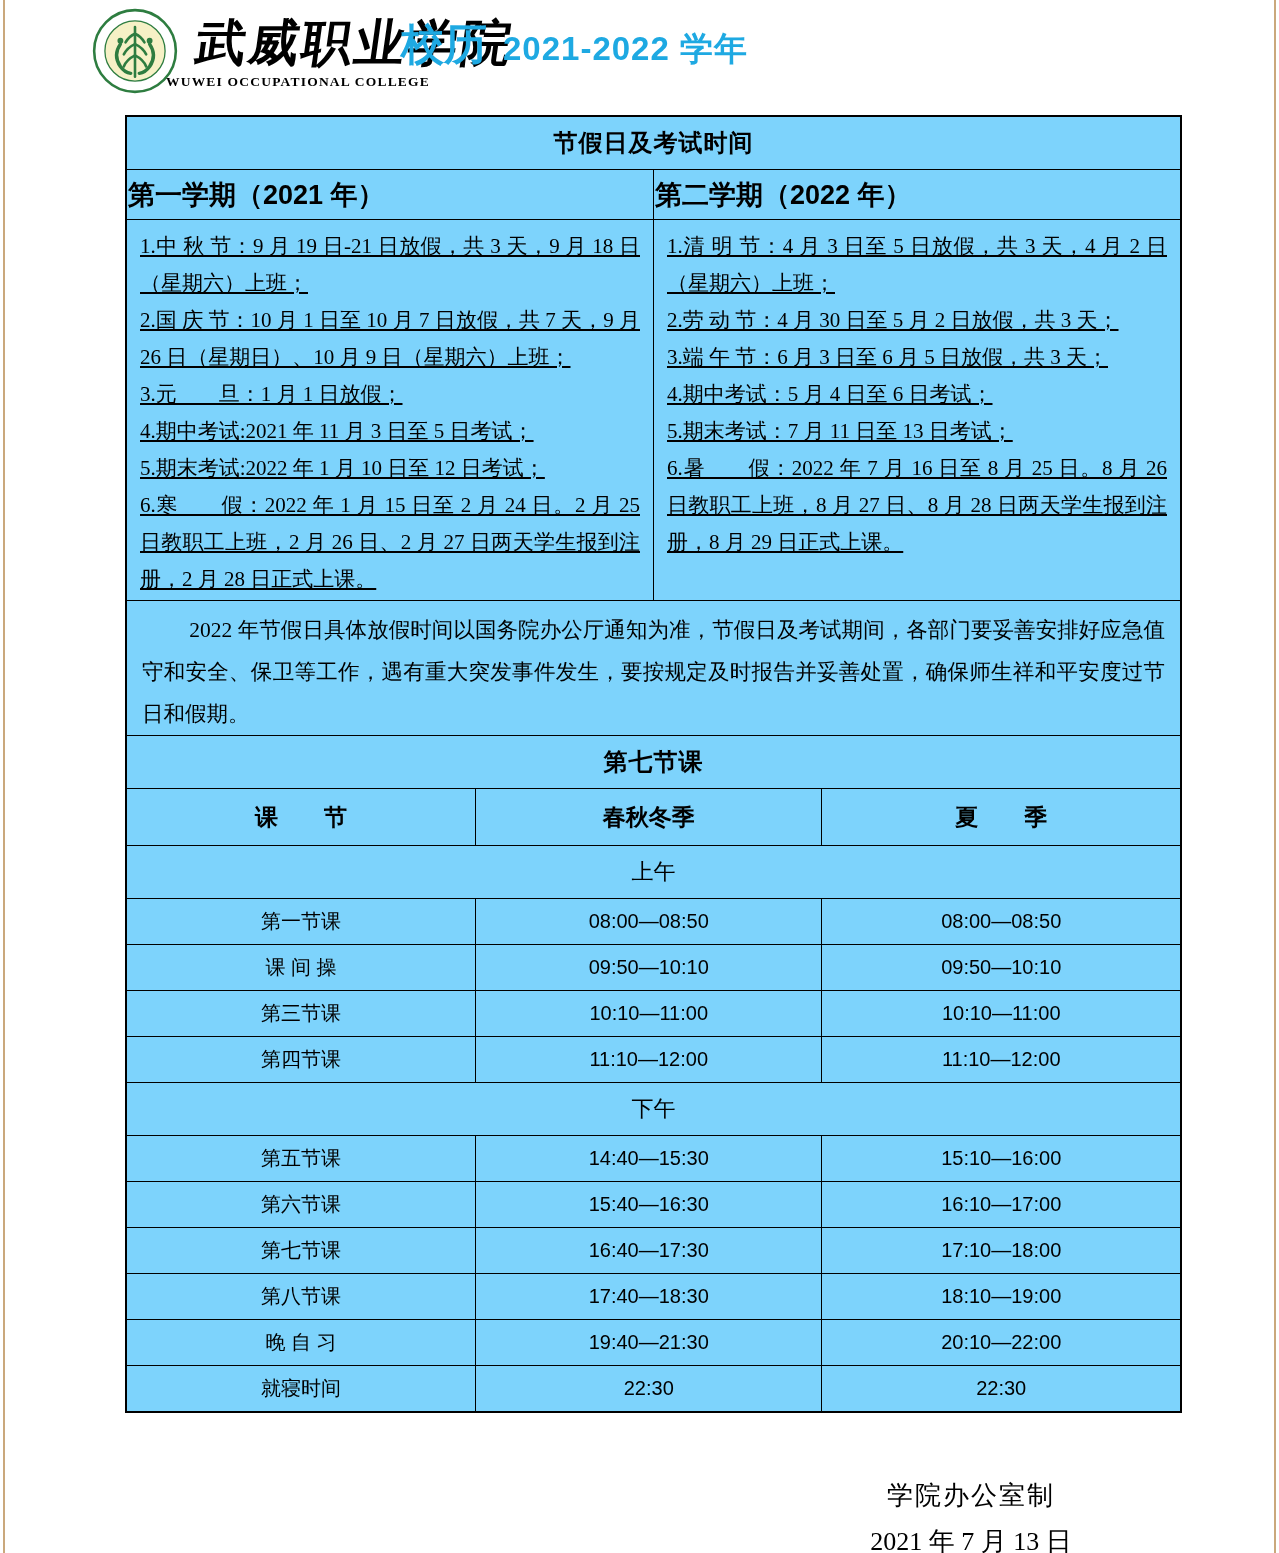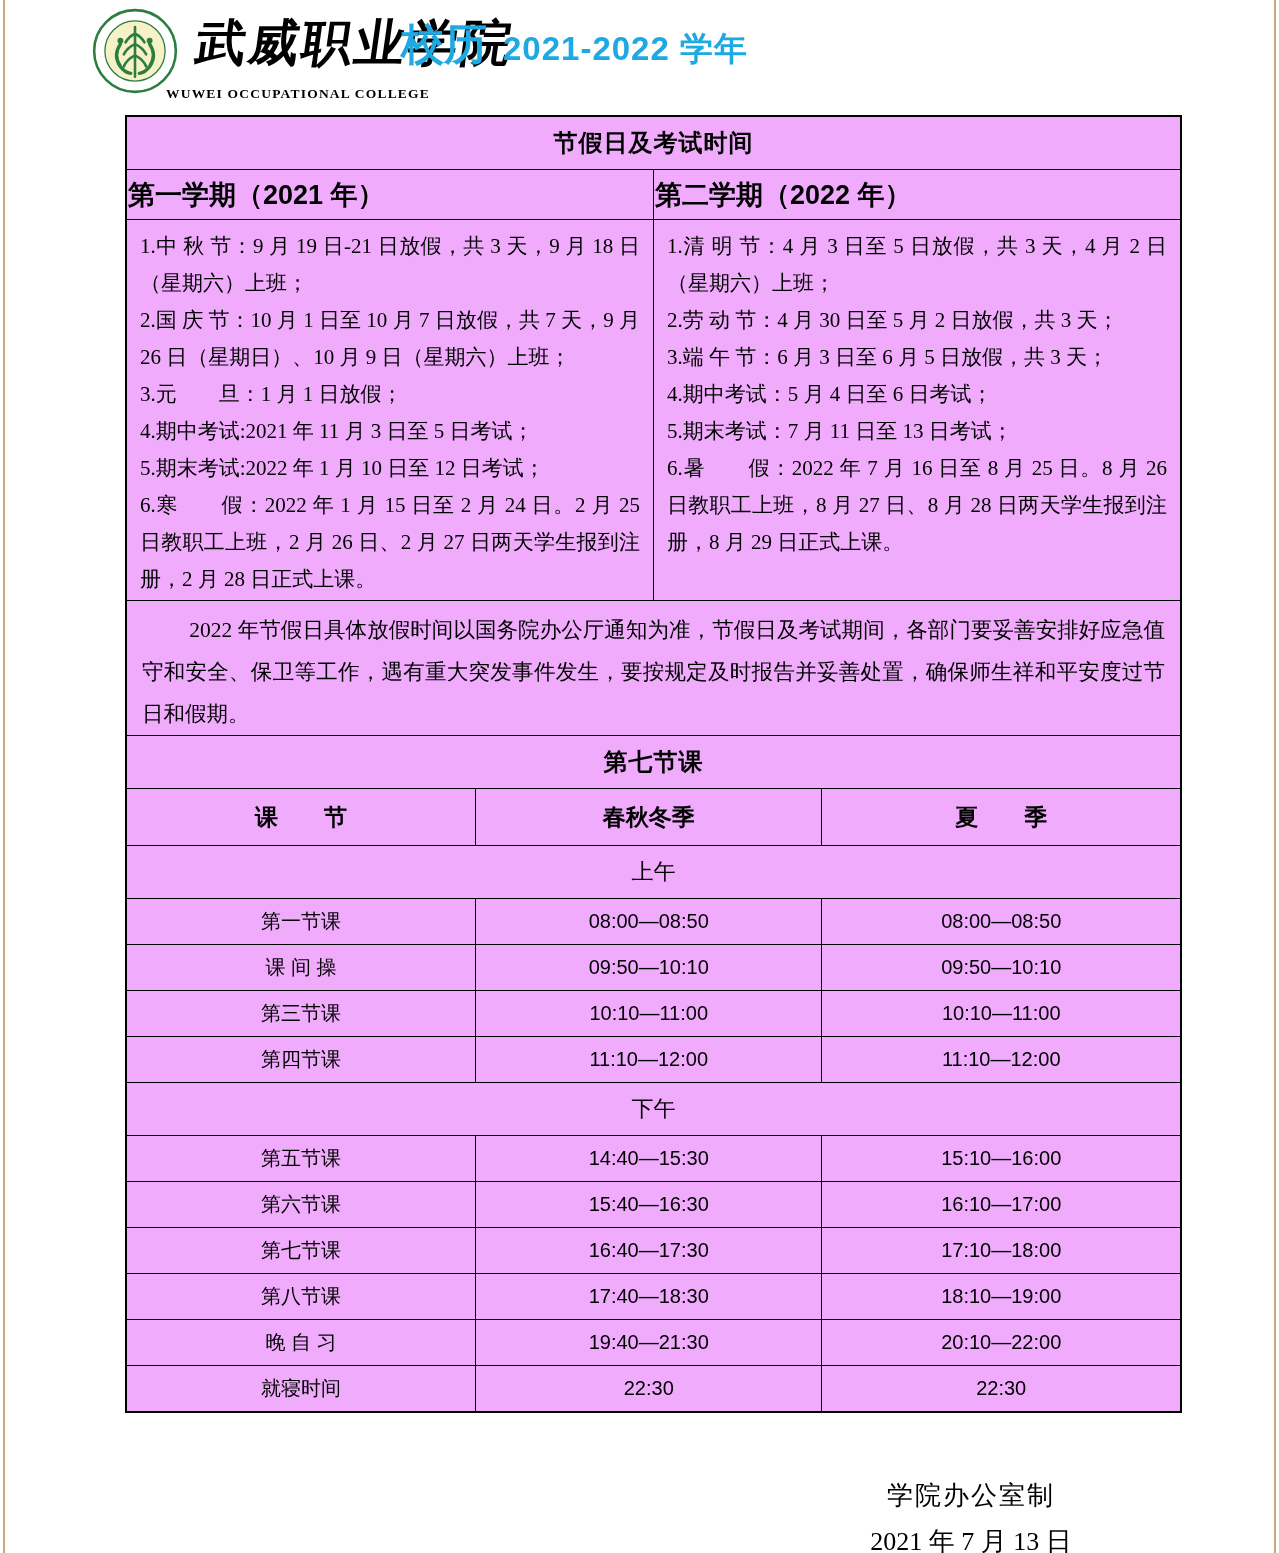--- a/index.html
+++ b/index.html
@@ -6,39 +6,39 @@
   .page{position:relative;width:1279px;height:1553px;background:#ffffff;color:#000;
         font-family:"Liberation Serif","DejaVu Serif",serif;overflow:hidden;}
   .edge{position:absolute;top:0;width:2px;height:1553px;}
   .edge.left{left:3px;}
   .edge.right{right:3px;}
 
   
   .logo{position:absolute;left:92px;top:8px;width:86px;height:86px;}
   .college-zh{position:absolute;left:196px;top:10px;font-size:50px;font-weight:bold;
               font-family:"DejaVu Serif",serif;transform:skewX(-8deg);letter-spacing:3px;white-space:nowrap;}
-  .college-en{position:absolute;left:166px;top:86px;font-size:13.5px;font-weight:bold;
+  .college-en{position:absolute;left:166px;top:74px;font-size:13.5px;font-weight:bold;
               letter-spacing:1.2px;font-family:"Liberation Serif",serif;white-space:nowrap;}
   .cal-title{position:absolute;left:401px;top:16px;font-size:43px;font-weight:600;
              font-family:"Liberation Sans","DejaVu Sans",sans-serif;white-space:nowrap;}
   .cal-year{position:absolute;left:503px;top:27px;font-size:33px;font-weight:600;
             font-family:"Liberation Sans","DejaVu Sans",sans-serif;white-space:nowrap;letter-spacing:1px;}
 
   
-  .big-table{position:absolute;left:125px;top:115px;width:1053px;border:2px solid #000;background:#f0abfc;}
+  .big-table{position:absolute;left:125px;top:115px;width:1053px;border:2px solid #000;background:#7dd3fc;}
   .big-table table{width:100%;border-collapse:collapse;table-layout:fixed;border:hidden;}
   .big-table td{border:1px solid #000;overflow:hidden;}
   .tbl-sep{height:0;border-top:1.5px solid #000;}
 
   .title-row td{height:50px;text-align:center;font-size:24px;font-weight:bold;
                 font-family:"Liberation Sans","DejaVu Sans",sans-serif;letter-spacing:1px;}
   .sem-head td{height:47px;text-align:left;font-size:27px;font-weight:bold;
                font-family:"Liberation Sans","DejaVu Sans",sans-serif;}
   .sem-body td{height:372px;vertical-align:top;padding:8px 13px 0 13px;}
-  .holiday-item{font-size:21px;line-height:37px;text-align:justify;text-justify:inter-ideograph;}
+  .holiday-item{font-size:21px;line-height:37px;text-align:justify;text-justify:inter-ideograph;text-decoration:underline;}
   .holiday-note td{height:126px;vertical-align:top;padding:8px 15px 0 15px;}
   .holiday-note .note-text{font-size:21.5px;line-height:42px;text-align:justify;text-indent:2.2em;}
 
   .sched-head td{height:54px;text-align:center;font-size:23px;font-weight:600;
                  font-family:"Liberation Sans","DejaVu Sans",sans-serif;}
   .section-row td{height:50px;text-align:center;font-size:22px;font-weight:500;
                   font-family:"Liberation Sans","DejaVu Sans",sans-serif;}
   .data-row td{height:43px;text-align:center;font-size:20px;
                font-family:"Liberation Sans","DejaVu Sans",sans-serif;}
   .sched-note td{height:45px;text-align:left;padding-left:28px;font-size:20.5px;font-weight:600;

